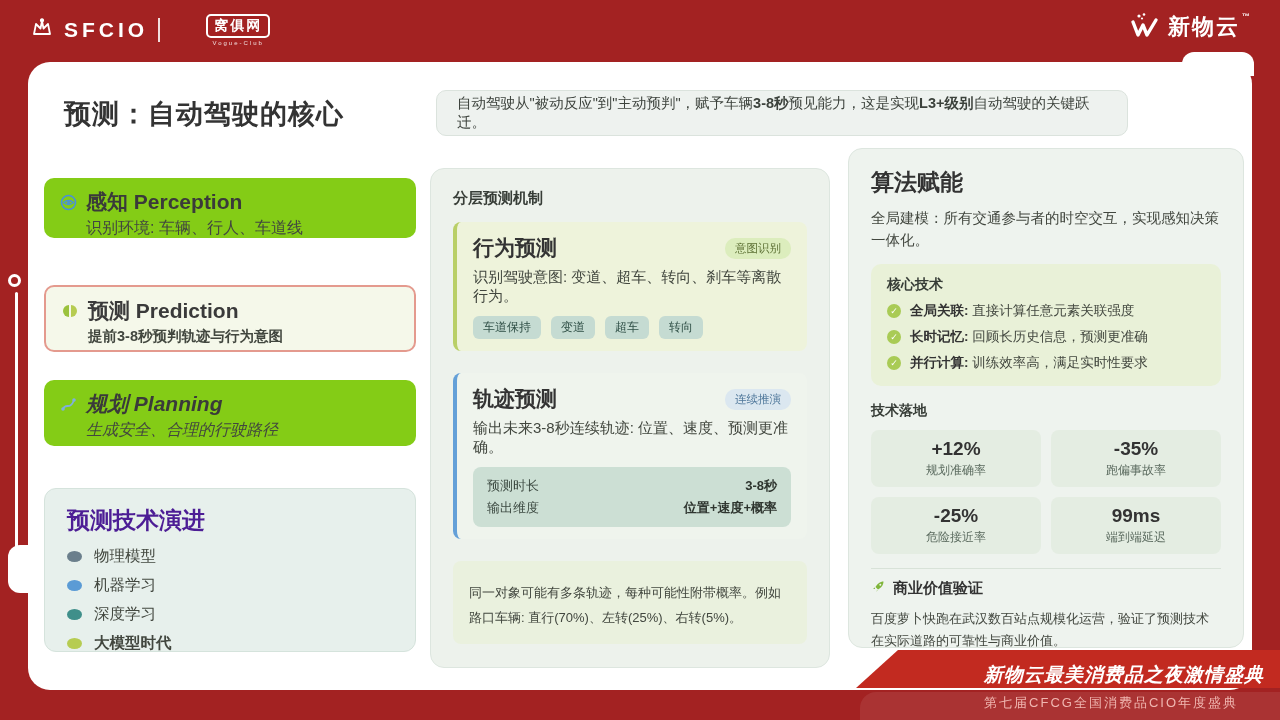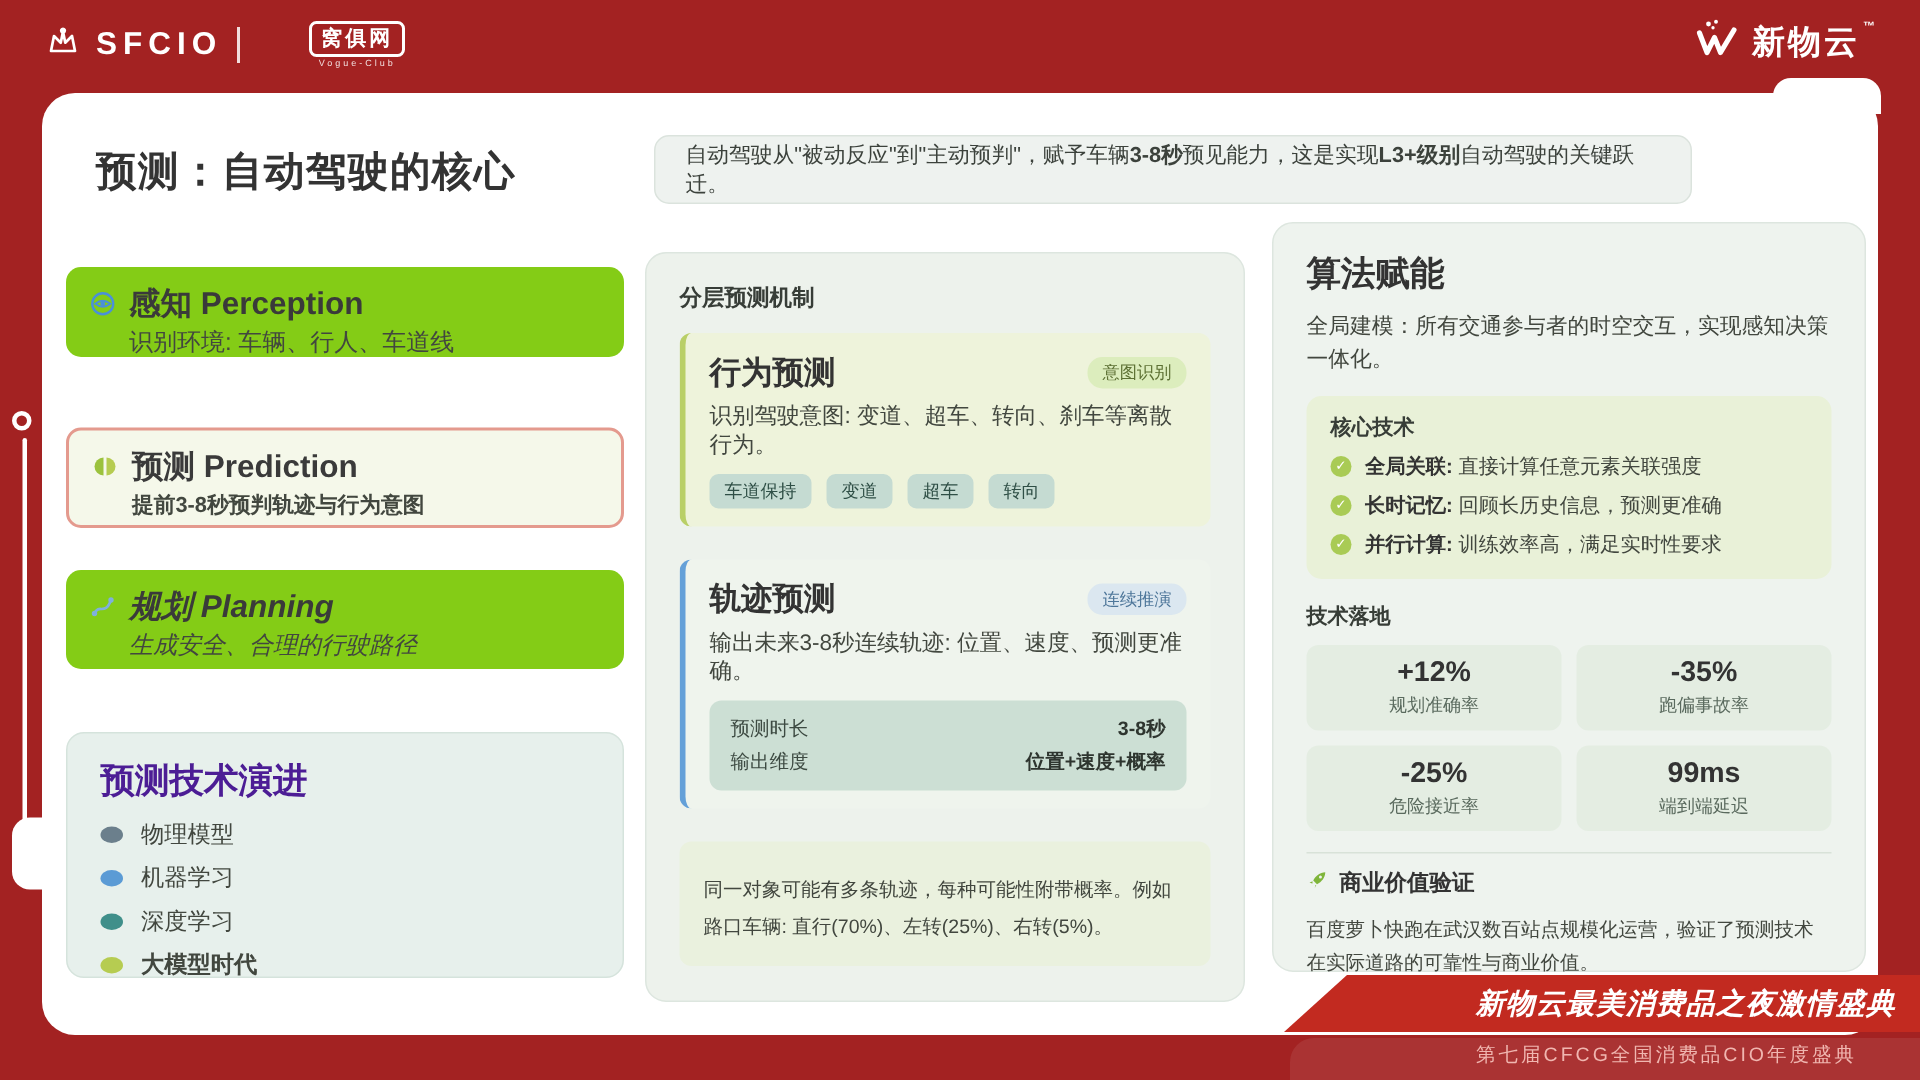--- a/index.html
+++ b/index.html
@@ -92,21 +92,21 @@
   .stat-lbl { font-size:12px; color:#5a6a5e; margin-top:2px; }
   .r-divider { height:1px; background:#d8e2d8; margin:14px 0 10px; }
   .biz-head { display:flex; align-items:center; gap:7px; }
   .biz-title { font-size:15px; font-weight:bold; color:#333; }
   .biz-desc { font-size:13px; color:#42473f; line-height:1.7; margin-top:10px; }
 
   
   .footer-corner { position:absolute; left:860px; top:692px; right:0; bottom:0; background:rgba(255,255,255,.08); border-radius:16px 0 0 0; }
   .footer-band { position:absolute; right:0; top:650px; width:424px; height:38px; background:#C22A20;
                  clip-path:polygon(0 100%, 42px 0, 100% 0, 100% 100%);
-                 display:flex; align-items:center; justify-content:flex-end; padding-right:16px; }
+                 display:flex; align-items:flex-end; justify-content:flex-end; padding-right:16px; }
   .footer-line1 { color:#fff; font-size:19px; font-weight:bold; font-style:italic; letter-spacing:1px; }
   .footer-line2 { position:absolute; right:42px; top:694px; color:#f0b6b0; font-size:13px; letter-spacing:2px; }
 </style>
 </head>
 <body>
 
 <div class="main-card"></div>
 <div class="tab-top-right"></div>
 <div class="tab-bottom-left"></div>
 <div class="deco-ring"></div>

